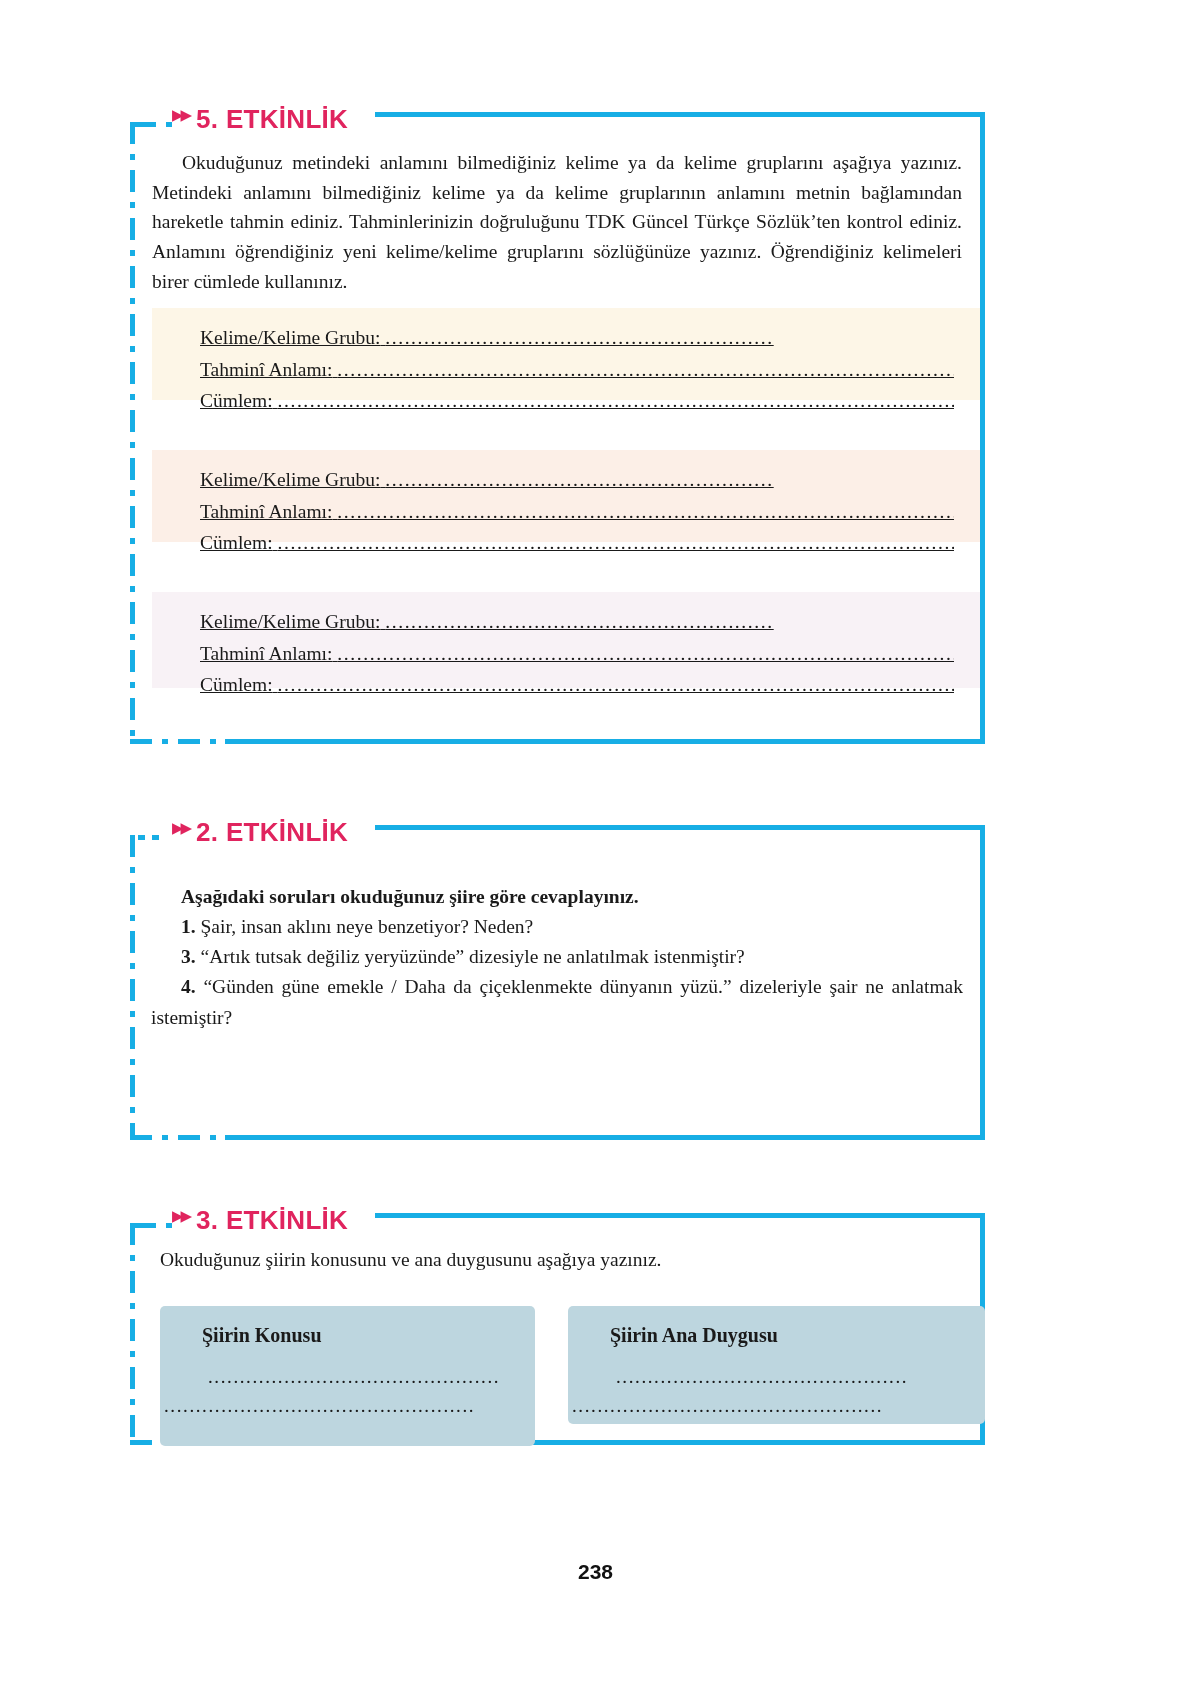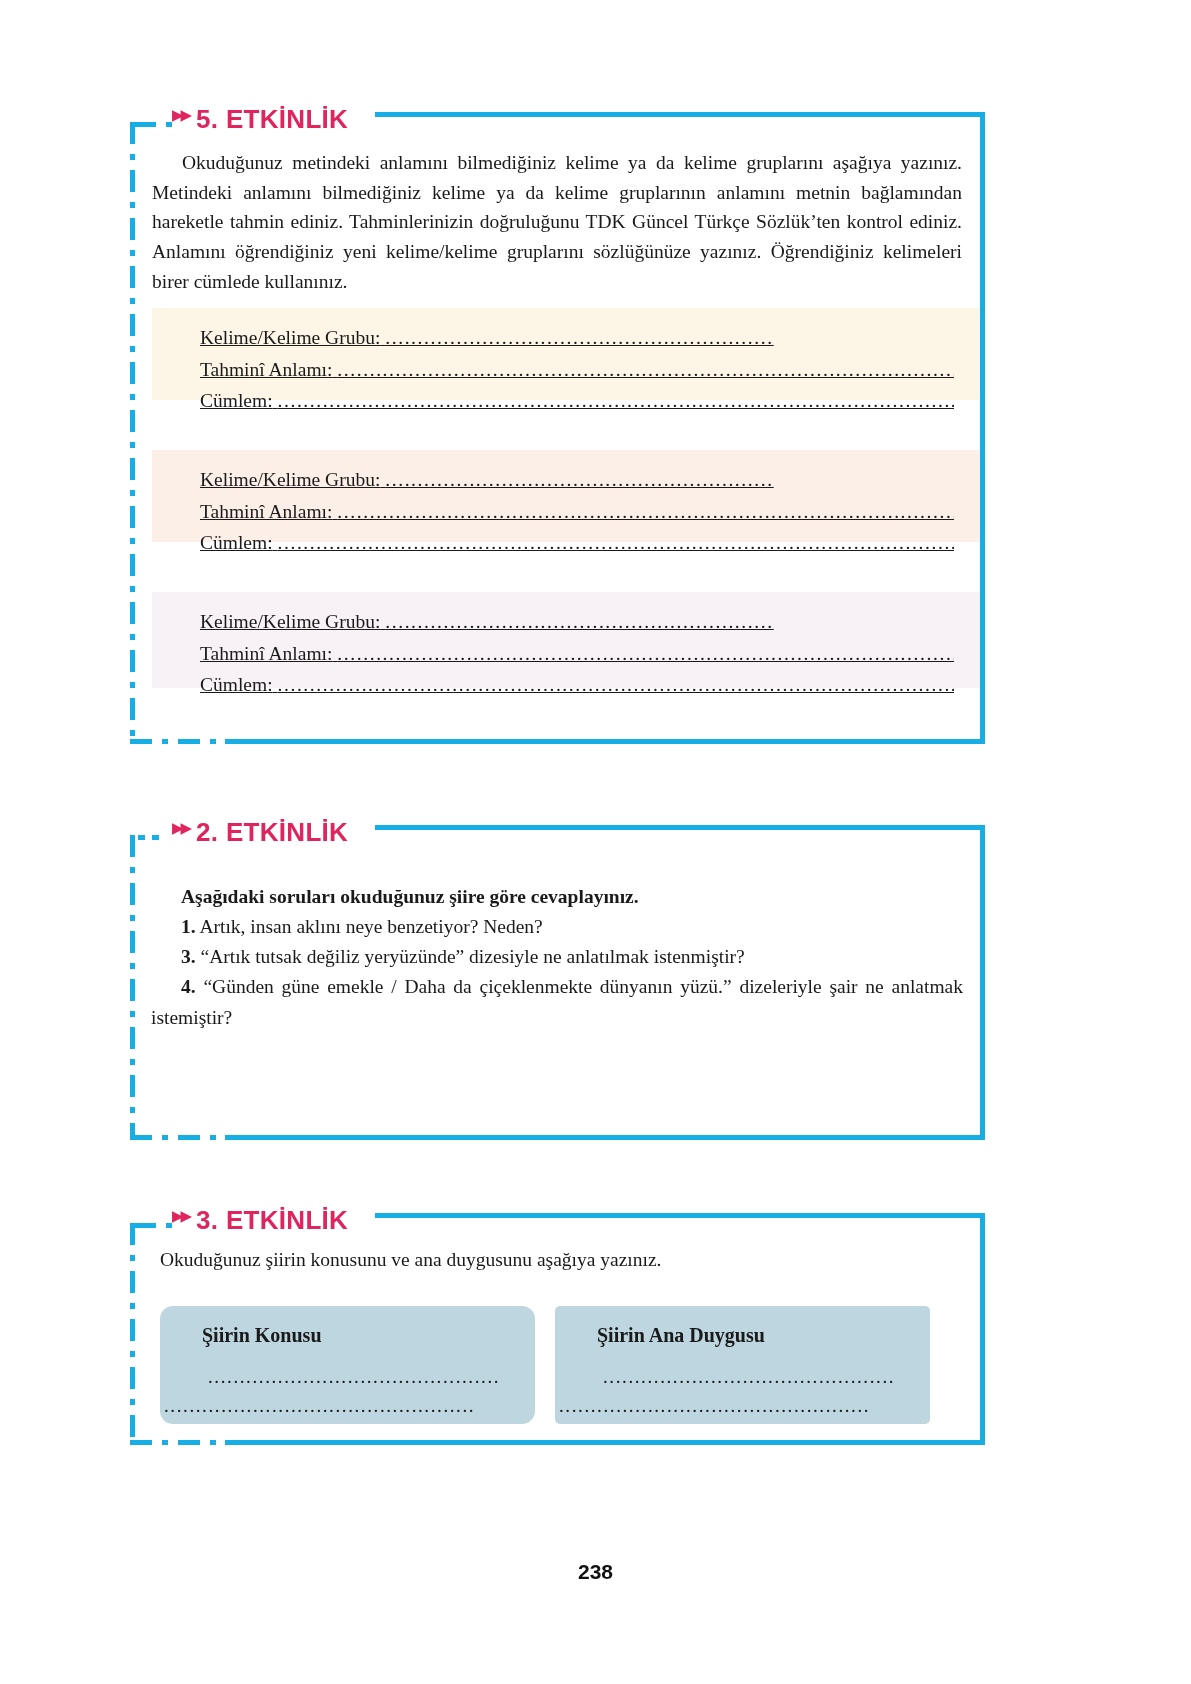--- a/index.html
+++ b/index.html
@@ -306,21 +306,21 @@
 
     <div class="act-header" style="left:42px; top:-6px;">
       <span class="arrows">▶▶</span>
       <span class="act-title">2. ETKİNLİK</span>
     </div>
 
     <div style="position:absolute; left:21px; top:38px; width:812px;margin-top:23px;">
       <p class="q-intro">Aşağıdaki soruları okuduğunuz şiire göre cevaplayınız.</p>
       <p class="q-item">
         <b>1.</b>
-        <span>Artık, insan aklını neye benzetiyor? Neden?</span>
+        <span>Şair, insan aklını neye benzetiyor? Neden?</span>
       </p>
       <p class="q-item">
         <b>3.</b>
         <span>“Artık tutsak değiliz yeryüzünde” dizesiyle ne anlatılmak istenmiştir?</span>
       </p>
       <p class="q-item" style="text-align:justify;">
         <b>4.</b>
         <span>“Günden güne emekle / Daha da çiçeklenmekte dünyanın yüzü.” dizeleriyle şair ne anlatmak istemiştir?</span>
       </p>
     </div>
@@ -338,27 +338,27 @@
       <div class="tl-dot"></div>
     </div>
 
     <div class="act-header" style="left:42px; top:-6px;">
       <span class="arrows">▶▶</span>
       <span class="act-title">3. ETKİNLİK</span>
     </div>
 
     <div style="position:absolute; left:30px; top:32px; width:800px; font-size:19.5px; line-height:1.5;">Okuduğunuz şiirin konusunu ve ana duygusunu aşağıya yazınız.</div>
 
-    <div class="card" style="left:30px; top:93px; width:375px; height:118px;border-radius:13px;">
+    <div class="card" style="left:30px; top:93px; width:375px; height:140px;">
       <p class="card-title">Şiirin Konusu</p>
       <div class="card-line indent">..............................................</div>
       <div class="card-line" style="margin-left:-16px;">.................................................</div>
     </div>
 
-    <div class="card" style="left:425px; top:93px; width:375px; height:118px;">
+    <div class="card" style="left:438px; top:93px; width:417px; height:118px;">
       <p class="card-title">Şiirin Ana Duygusu</p>
       <div class="card-line indent">..............................................</div>
       <div class="card-line" style="margin-left:-16px;">.................................................</div>
     </div>
   </section>
 
   <div class="pagenum">238</div>
 
 </div>
 

